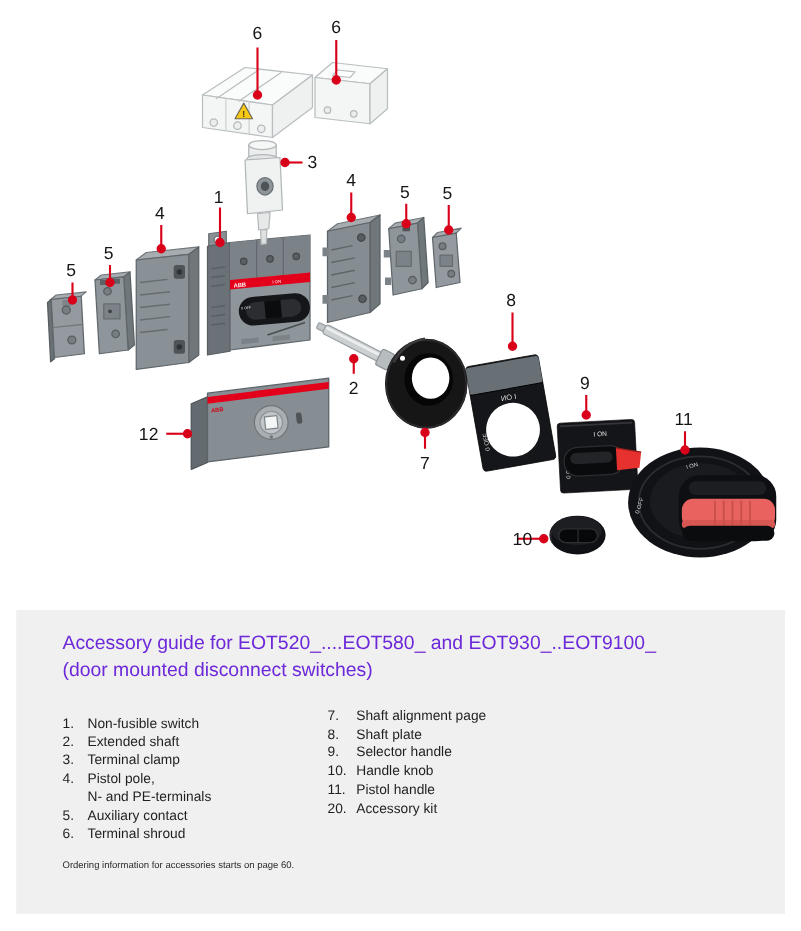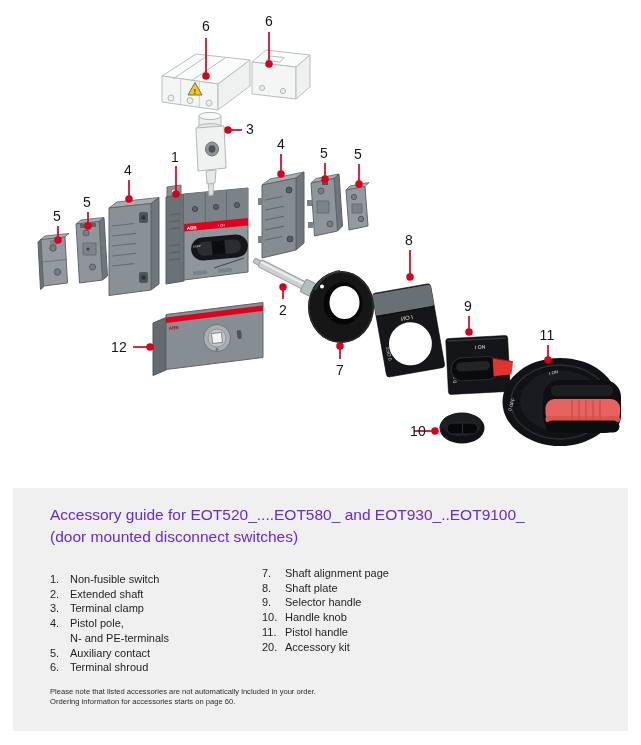--- a/index.html
+++ b/index.html
@@ -360,17 +360,16 @@
           <span class="num">11.</span>
           <span class="lbl">Pistol handle</span>
         </div>
       <div class="row">
           <span class="num">20.</span>
           <span class="lbl">Accessory kit</span>
         </div>
     </div>
 
     <div class="note">
-      <div>Please note that listed accessories are not automatically included in your order.</div>
       <div>Ordering information for accessories starts on page 60.</div>
     </div>
   </section>
 </div>
 
 </body></html>

